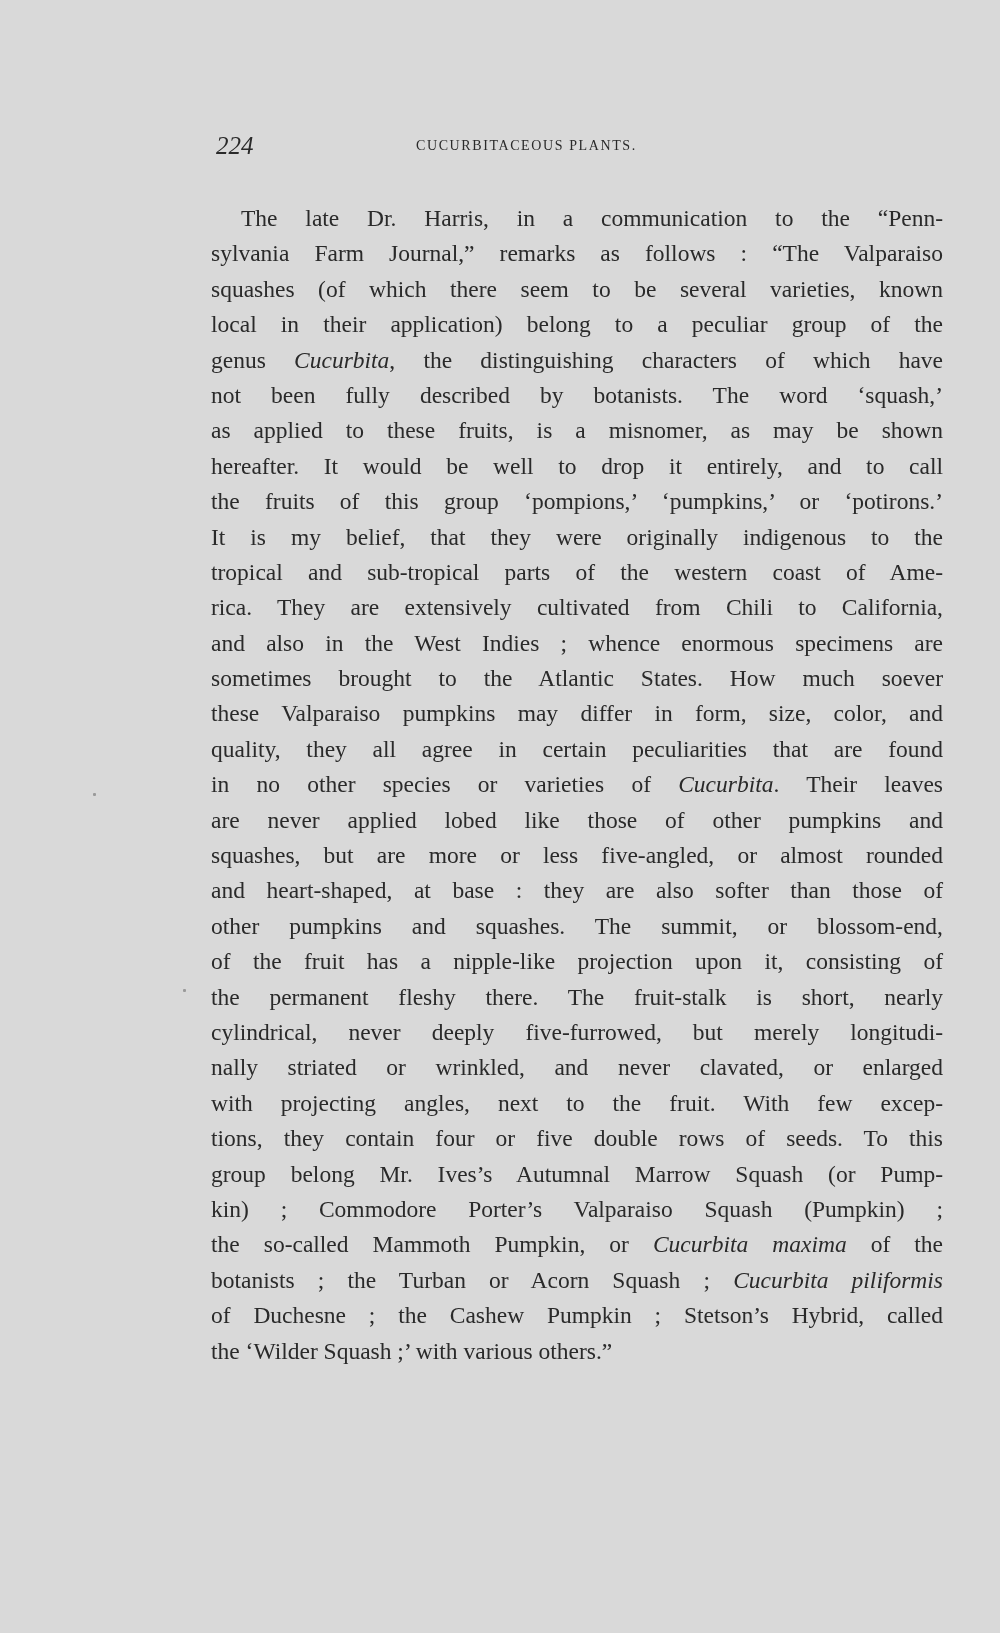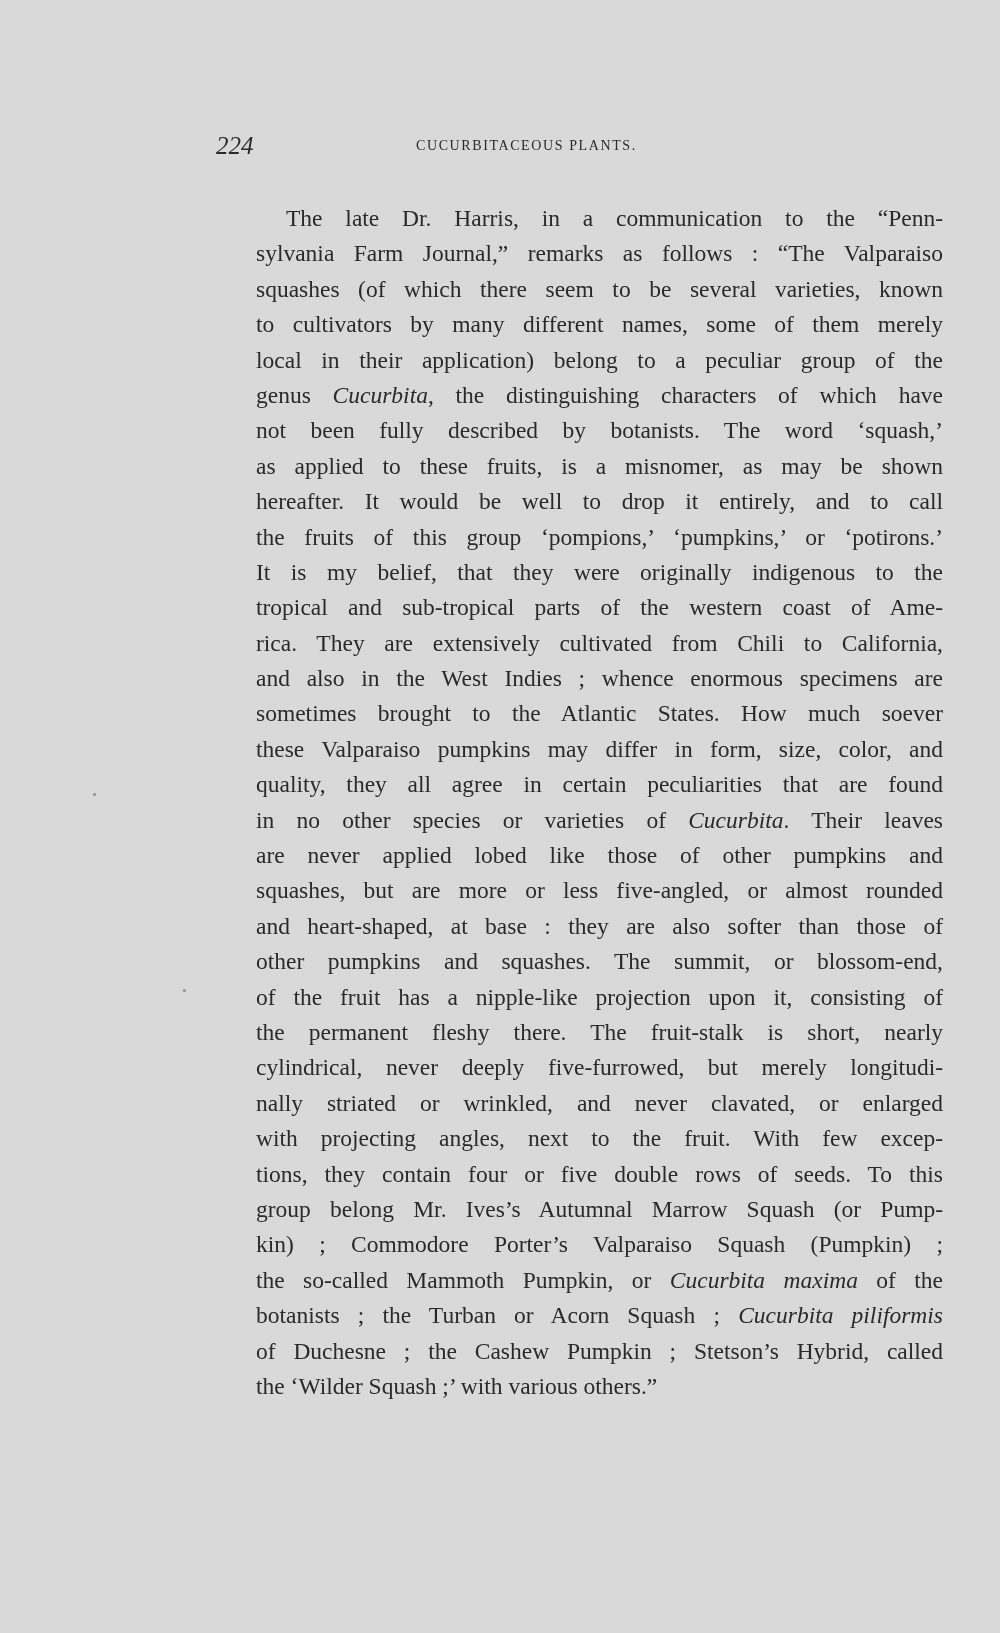--- a/index.html
+++ b/index.html
@@ -44,21 +44,20 @@
       width: 732px;
       font-size: 23.5px;
       line-height: 35.4px;
     }
     .line {
       display: block;
       white-space: nowrap;
       text-align: justify;
       text-align-last: justify;
       height: 35.4px;
-      margin-left: 45px;
     }
     .line.indent {
       padding-left: 30px;
     }
     .line.last {
       text-align-last: left;
     }
     .it { font-style: italic; }
     .speck {
       position: absolute;
@@ -73,21 +72,20 @@
 
 <div class="page-header">
   <span class="page-number">224</span>
   <span class="running-head">CUCURBITACEOUS PLANTS.</span>
 </div>
 
 <div class="body-text" id="body-text">
     <span class="line indent"><span>The late Dr. Harris, in a communication to the “Penn-</span></span>
     <span class="line"><span>sylvania Farm Journal,” remarks as follows : “The Valparaiso</span></span>
     <span class="line"><span>squashes (of which there seem to be several varieties, known</span></span>
-    <span class="line"><span>to cultivators by many different names, some of them merely</span></span>
     <span class="line"><span>local in their application) belong to a peculiar group of the</span></span>
     <span class="line"><span>genus </span><span class="it">Cucurbita</span><span>, the distinguishing characters of which have</span></span>
     <span class="line"><span>not been fully described by botanists. The word ‘squash,’</span></span>
     <span class="line"><span>as applied to these fruits, is a misnomer, as may be shown</span></span>
     <span class="line"><span>hereafter. It would be well to drop it entirely, and to call</span></span>
     <span class="line"><span>the fruits of this group ‘pompions,’ ‘pumpkins,’ or ‘potirons.’</span></span>
     <span class="line"><span>It is my belief, that they were originally indigenous to the</span></span>
     <span class="line"><span>tropical and sub-tropical parts of the western coast of Ame-</span></span>
     <span class="line"><span>rica. They are extensively cultivated from Chili to California,</span></span>
     <span class="line"><span>and also in the West Indies ; whence enormous specimens are</span></span>

